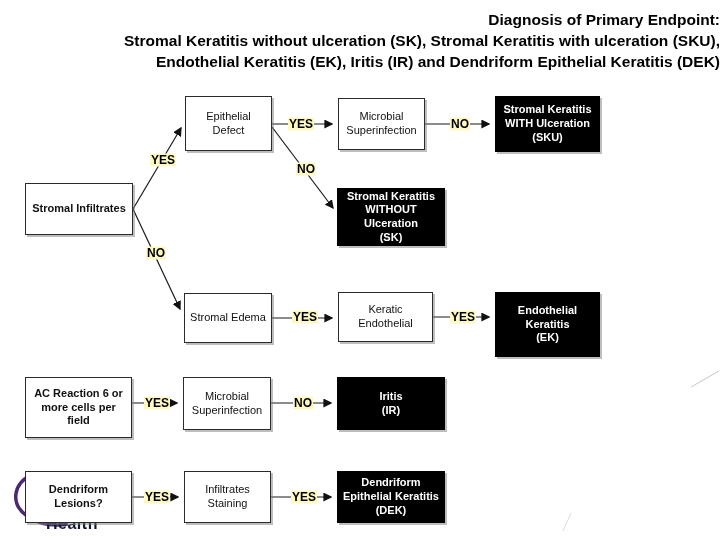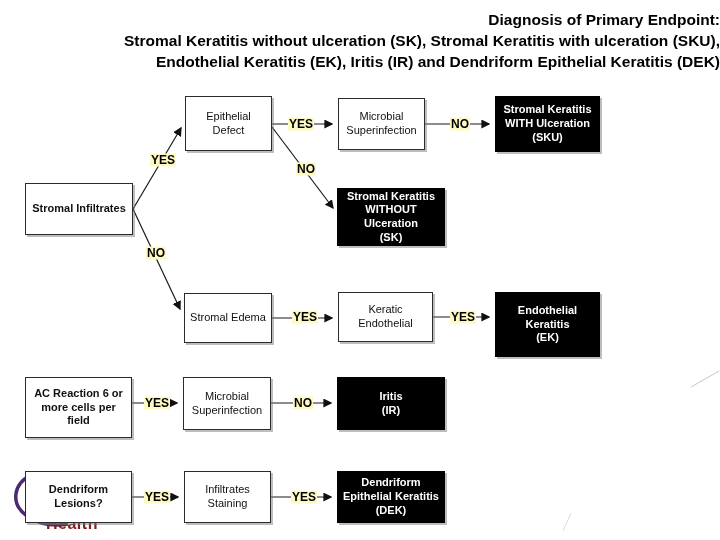--- a/index.html
+++ b/index.html
@@ -9,21 +9,21 @@
   .title div{font-size:15.5px;line-height:21px;white-space:pre;}
   .arrow-layer{position:absolute;left:0;top:0;width:720px;height:540px;z-index:1;}
   .node{position:absolute;display:flex;align-items:center;justify-content:center;text-align:center;
         background:#ffffff;border:1px solid #2b2b2b;box-shadow:2px 2px 0 rgba(125,125,125,0.5);
         white-space:pre;font-size:11px;line-height:1.25;color:#111;z-index:2;box-sizing:border-box;}
   .node.start{font-weight:bold;}
   .node.terminal{background:#000;color:#fff;font-weight:bold;border-color:#000;}
   .edge-label{position:absolute;transform:translate(-50%,-50%);font-size:12px;font-weight:bold;
               background:#fef9c3;padding:0 1px;z-index:3;line-height:13px;}
   .logo-text{position:absolute;left:46px;top:515px;font-size:16px;font-weight:bold;
-             color:#7f1d1d;letter-spacing:0.5px;z-index:1;}
+             color:#0f172a;letter-spacing:0.5px;z-index:1;}
   
   #n-si {left:25px; top:183px; width:108px;height:52px;}
   #n-ed {left:185px;top:96px;  width:87px; height:55px;}
   #n-ms1{left:338px;top:98px;  width:87px; height:52px;}
   #n-sku{left:495px;top:96px;  width:105px;height:56px;}
   #n-sk {left:337px;top:188px; width:108px;height:58px;}
   #n-se {left:184px;top:293px; width:88px; height:50px;}
   #n-kp {left:338px;top:292px; width:95px; height:50px;}
   #n-ek {left:495px;top:292px; width:105px;height:65px;}
   #n-ac {left:25px; top:377px; width:107px;height:61px;}

